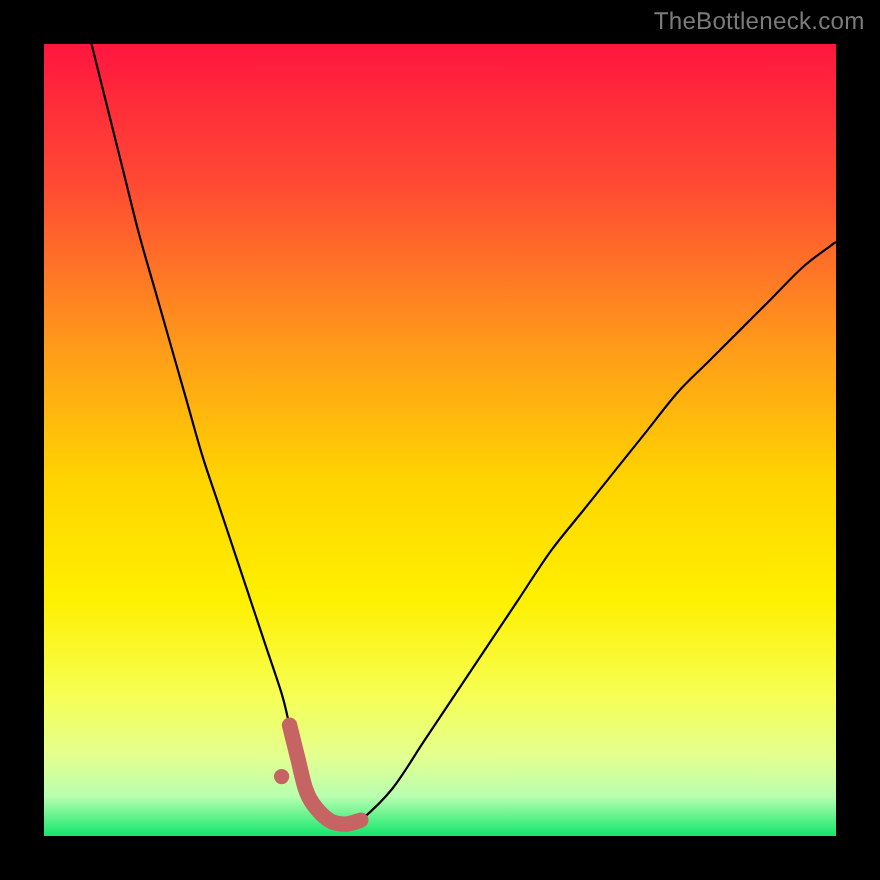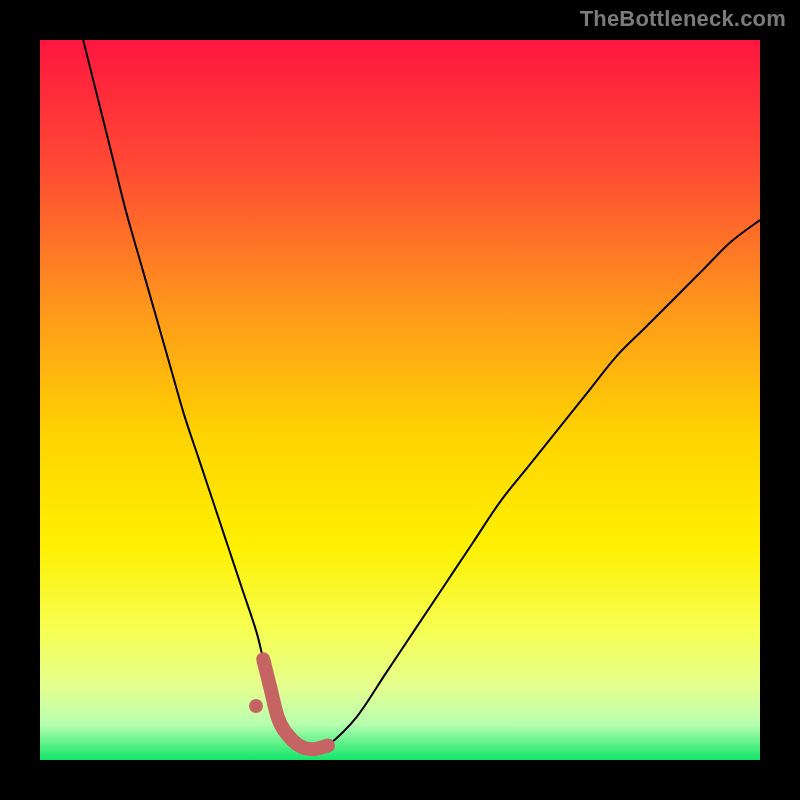--- a/index.html
+++ b/index.html
@@ -37,21 +37,21 @@
     position: absolute;
     left: 0;
     top: 0;
   }
   .watermark {
     position: absolute;
     top: 6px;
     right: 14px;
     color: #7b7b7b;
     font-size: 22px;
-    font-weight: 700;
+    font-weight: 400;
     letter-spacing: 0.2px;
   }
 </style>
 </head>
 <body>
 
 <div class="frame">
 
   <div class="watermark">TheBottleneck.com</div>
 

